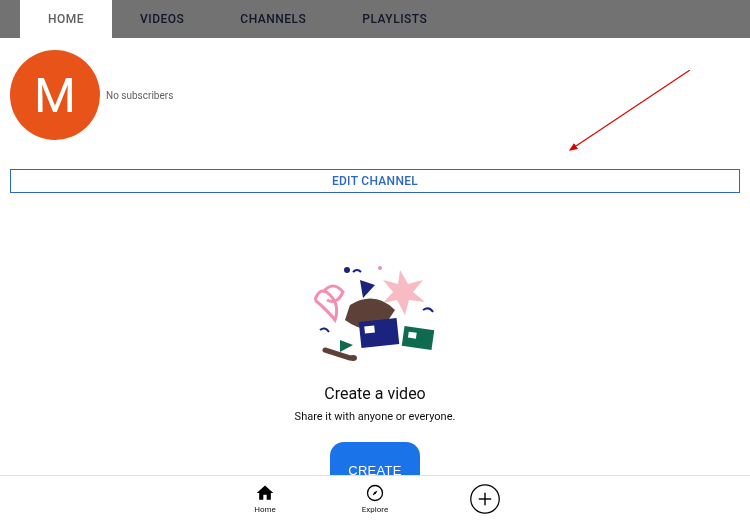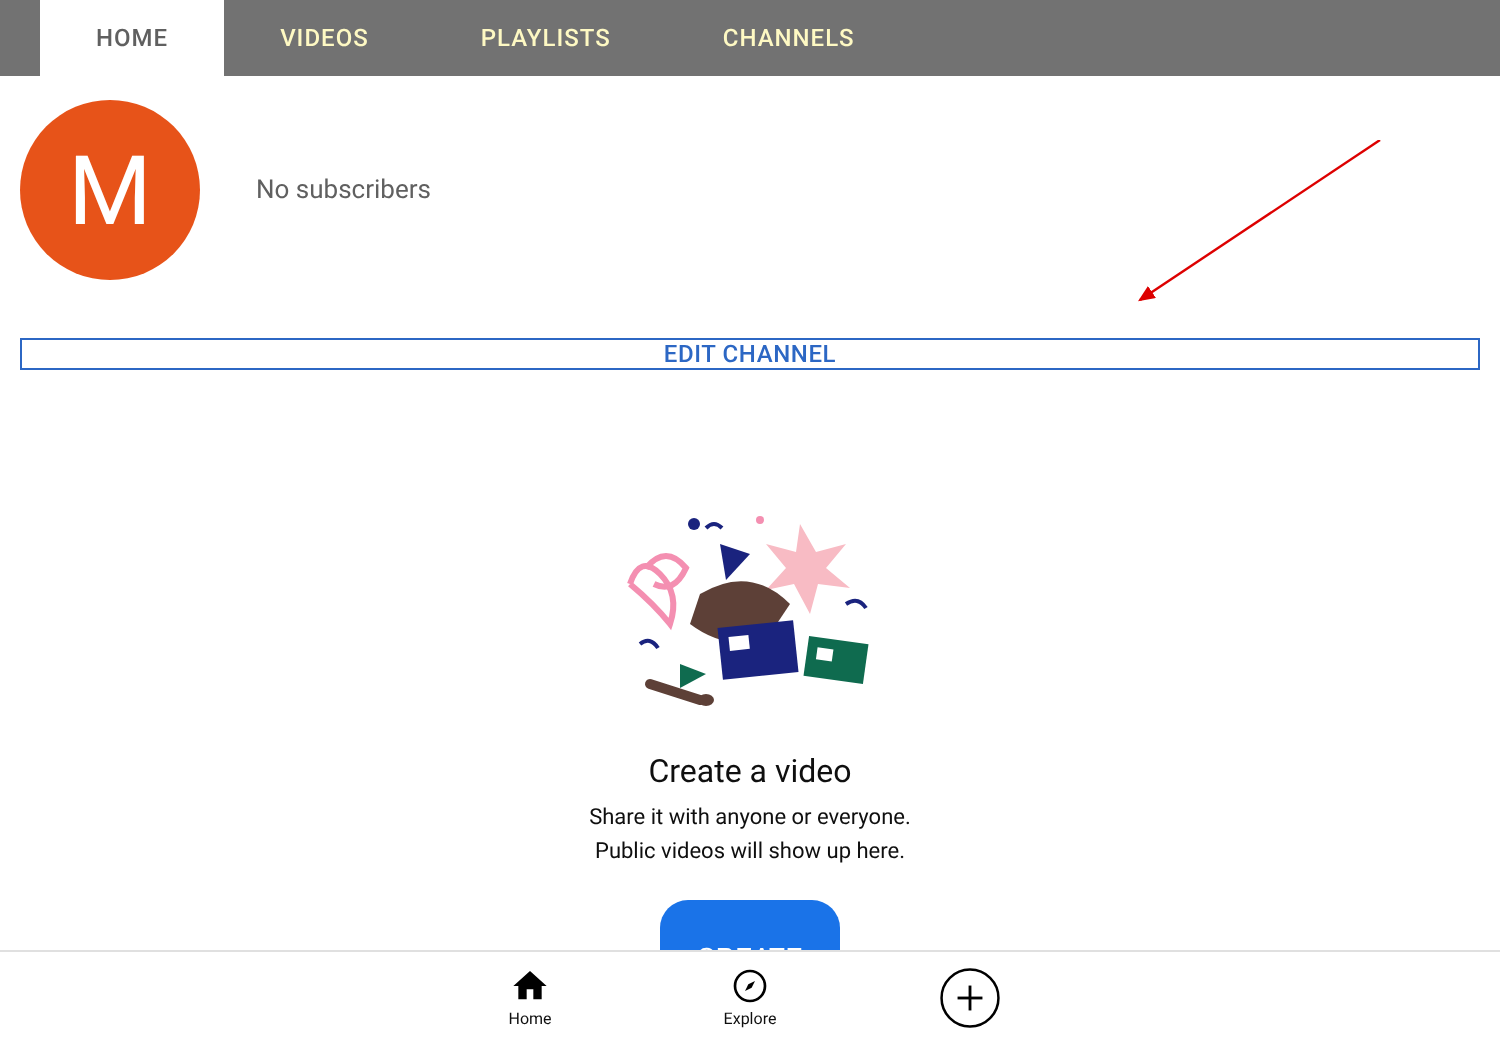--- a/index.html
+++ b/index.html
@@ -1,26 +1,26 @@
 <!DOCTYPE html>
 <html><head>
 <meta charset="utf-8">
 <style>
   * { box-sizing: border-box; margin: 0; padding: 0; }
   body { font-family: Roboto, Arial, sans-serif; width: 750px; height: 521px; background: #fff; position: relative; }
   
   .tab-bar { background: #727272; display: flex; align-items: center; height: 38px; padding: 0 20px; }
-  .tab { color: #fef9c3; font-size: 12px; font-weight: 500; letter-spacing: 0.5px; padding: 0 28px; height: 38px; display: flex; align-items: center; cursor: pointer; }
+  .tab { color: #0f172a; font-size: 12px; font-weight: 500; letter-spacing: 0.5px; padding: 0 28px; height: 38px; display: flex; align-items: center; cursor: pointer; }
   .tab.active { background: #fff; color: #606060; }
   
   .profile-row { display: flex; align-items: center; padding: 12px 10px 12px 10px; }
   .avatar { width: 90px; height: 90px; border-radius: 50%; background: #e75319; display: flex; align-items: center; justify-content: center; color: #fff; font-size: 48px; font-weight: 400; }
-  .sub-text { margin-left: 28px; color: #606060; font-size: 13px; }
+  .sub-text { margin-left: 6px; color: #606060; font-size: 10px; }
   
-  .button-row { display: flex; gap: 10px; padding: 17px 10px; flex-direction: column; }
+  .button-row { display: flex; gap: 10px; padding: 17px 10px; }
   .outline-btn { flex: 1; border: 1px solid #2c67c4; color: #2c67c4; background: #fff; font-size: 12px; font-weight: 500; letter-spacing: 0.3px; height: 24px; display: flex; align-items: center; justify-content: center; cursor: pointer; }
   
   .center-content { text-align: center; margin-top: 40px; }
   .illustration { width: 140px; height: 120px; margin: 0 auto 10px; }
   .cv-title { font-size: 16px; color: #0f0f0f; font-weight: 400; margin-bottom: 6px; text-align: center; }
   .cv-desc { font-size: 11px; color: #0f0f0f; line-height: 1.5; }
   .create-btn { display: inline-block; background: #1a73e8; color: #fff; border: none; font-size: 13px; font-weight: 500; padding: 21px 18px; margin-top: 16px; cursor: pointer; border-radius: 14px; letter-spacing: 0.3px; }
   
   .arrow-annotation { position: absolute; top: 70px; left: 550px; pointer-events: none; }
   
@@ -29,22 +29,22 @@
   .nav-label { font-size: 8px; color: #0f0f0f; }
   .nav-icon { width: 20px; height: 20px; display: flex; align-items: center; justify-content: center; }
   .nav-icon.big { width: 32px; height: 32px; }
 </style>
 </head>
 <body>
 
 <div class="tab-bar">
   <div class="tab active">HOME</div>
   <div class="tab">VIDEOS</div>
+  <div class="tab">CHANNELS</div>
   <div class="tab">PLAYLISTS</div>
-  <div class="tab">CHANNELS</div>
 </div>
 
 <div class="profile-row">
   <div class="avatar">M</div>
   <div class="sub-text">No subscribers</div>
 </div>
 
 <div class="button-row">
   <div class="outline-btn">EDIT CHANNEL</div>
 </div>
@@ -73,21 +73,20 @@
     <rect x="98" y="78" width="30" height="20" fill="#0f6b4f" transform="rotate(8 113 88)"></rect>
     <rect x="103" y="83" width="8" height="6" fill="#fff" transform="rotate(8 113 88)"></rect>
     <polygon points="35,90 48,95 35,102" fill="#0f6b4f"></polygon>
     <path d="M20 100 L45 108" stroke="#5d4037" stroke-width="5" stroke-linecap="round"></path>
     <ellipse cx="48" cy="108" rx="4" ry="3" fill="#5d4037"></ellipse>
     <path d="M118 60 Q124 56 128 62" fill="none" stroke="#1a237e" stroke-width="2"></path>
     <path d="M15 80 Q20 76 24 82" fill="none" stroke="#1a237e" stroke-width="2"></path>
   </svg>
   <div class="cv-title">Create a video</div>
   <div class="cv-desc">Share it with anyone or everyone.</div>
-  <div class="cv-desc">Public videos will show up here.</div>
   <button class="create-btn">CREATE</button>
 </div>
 
 <div class="bottom-nav">
   <div class="nav-item">
     <span class="nav-icon">
       <svg width="20" height="20" viewBox="0 0 24 24">
           <path d="M12 3 L2 12 H5 V20 H10 V14 H14 V20 H19 V12 H22 Z" fill="#000"></path>
         </svg>
     </span>

